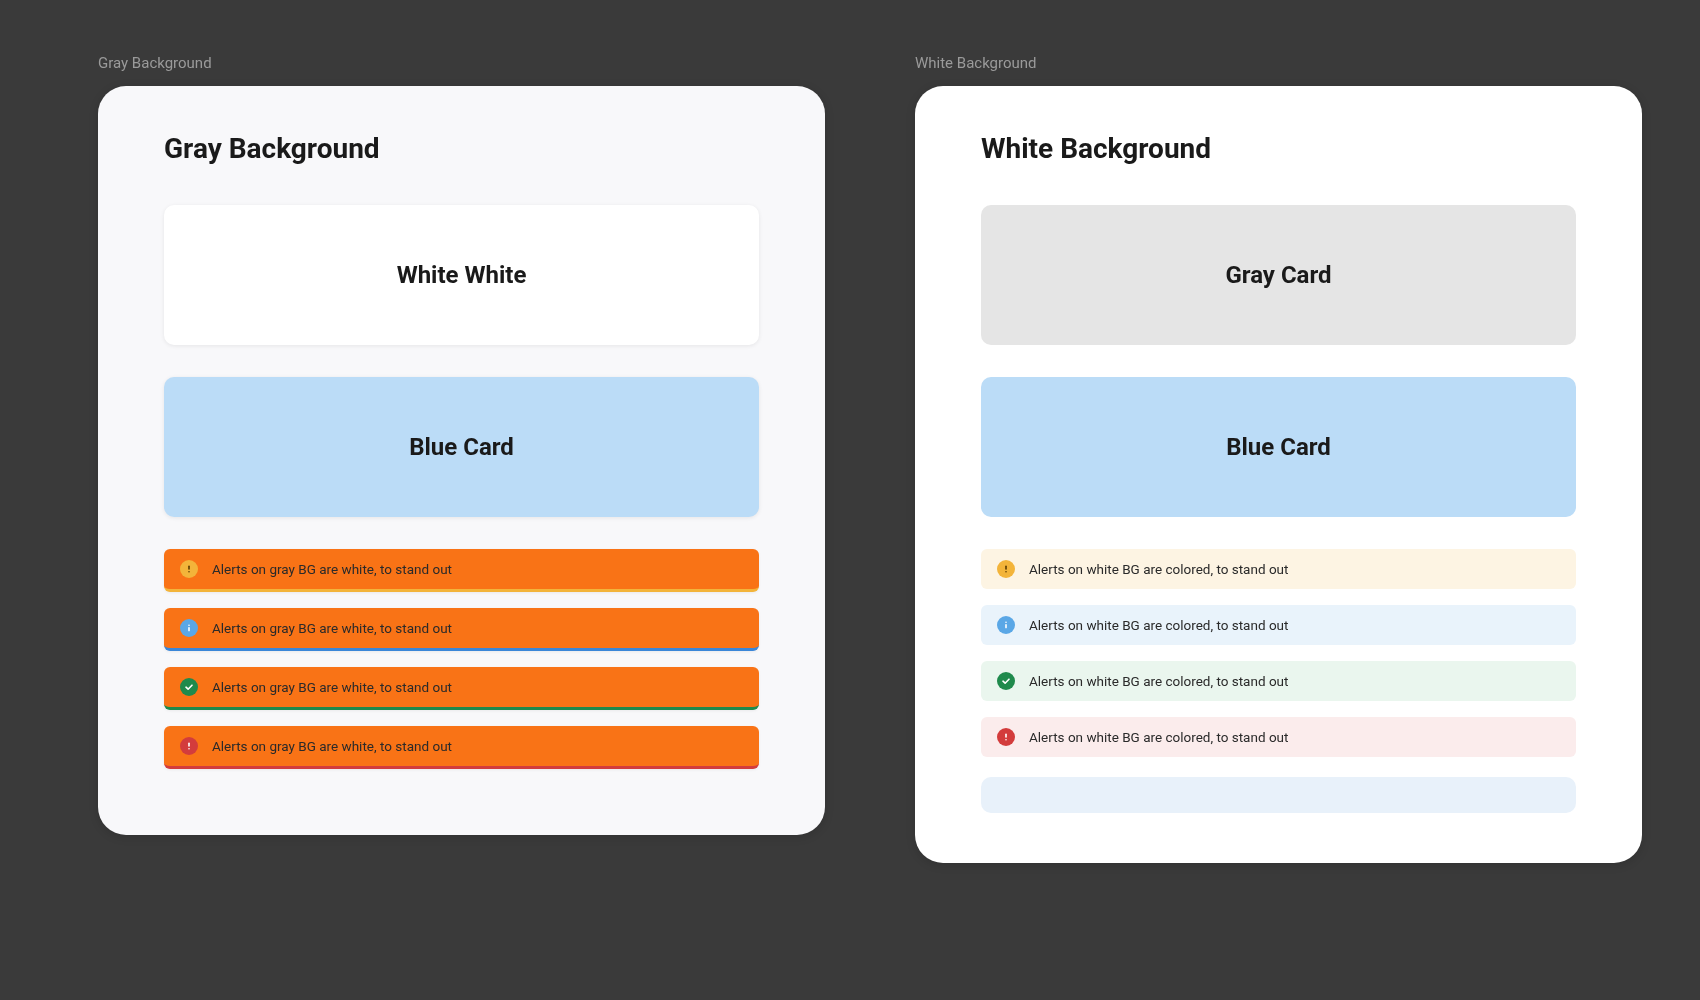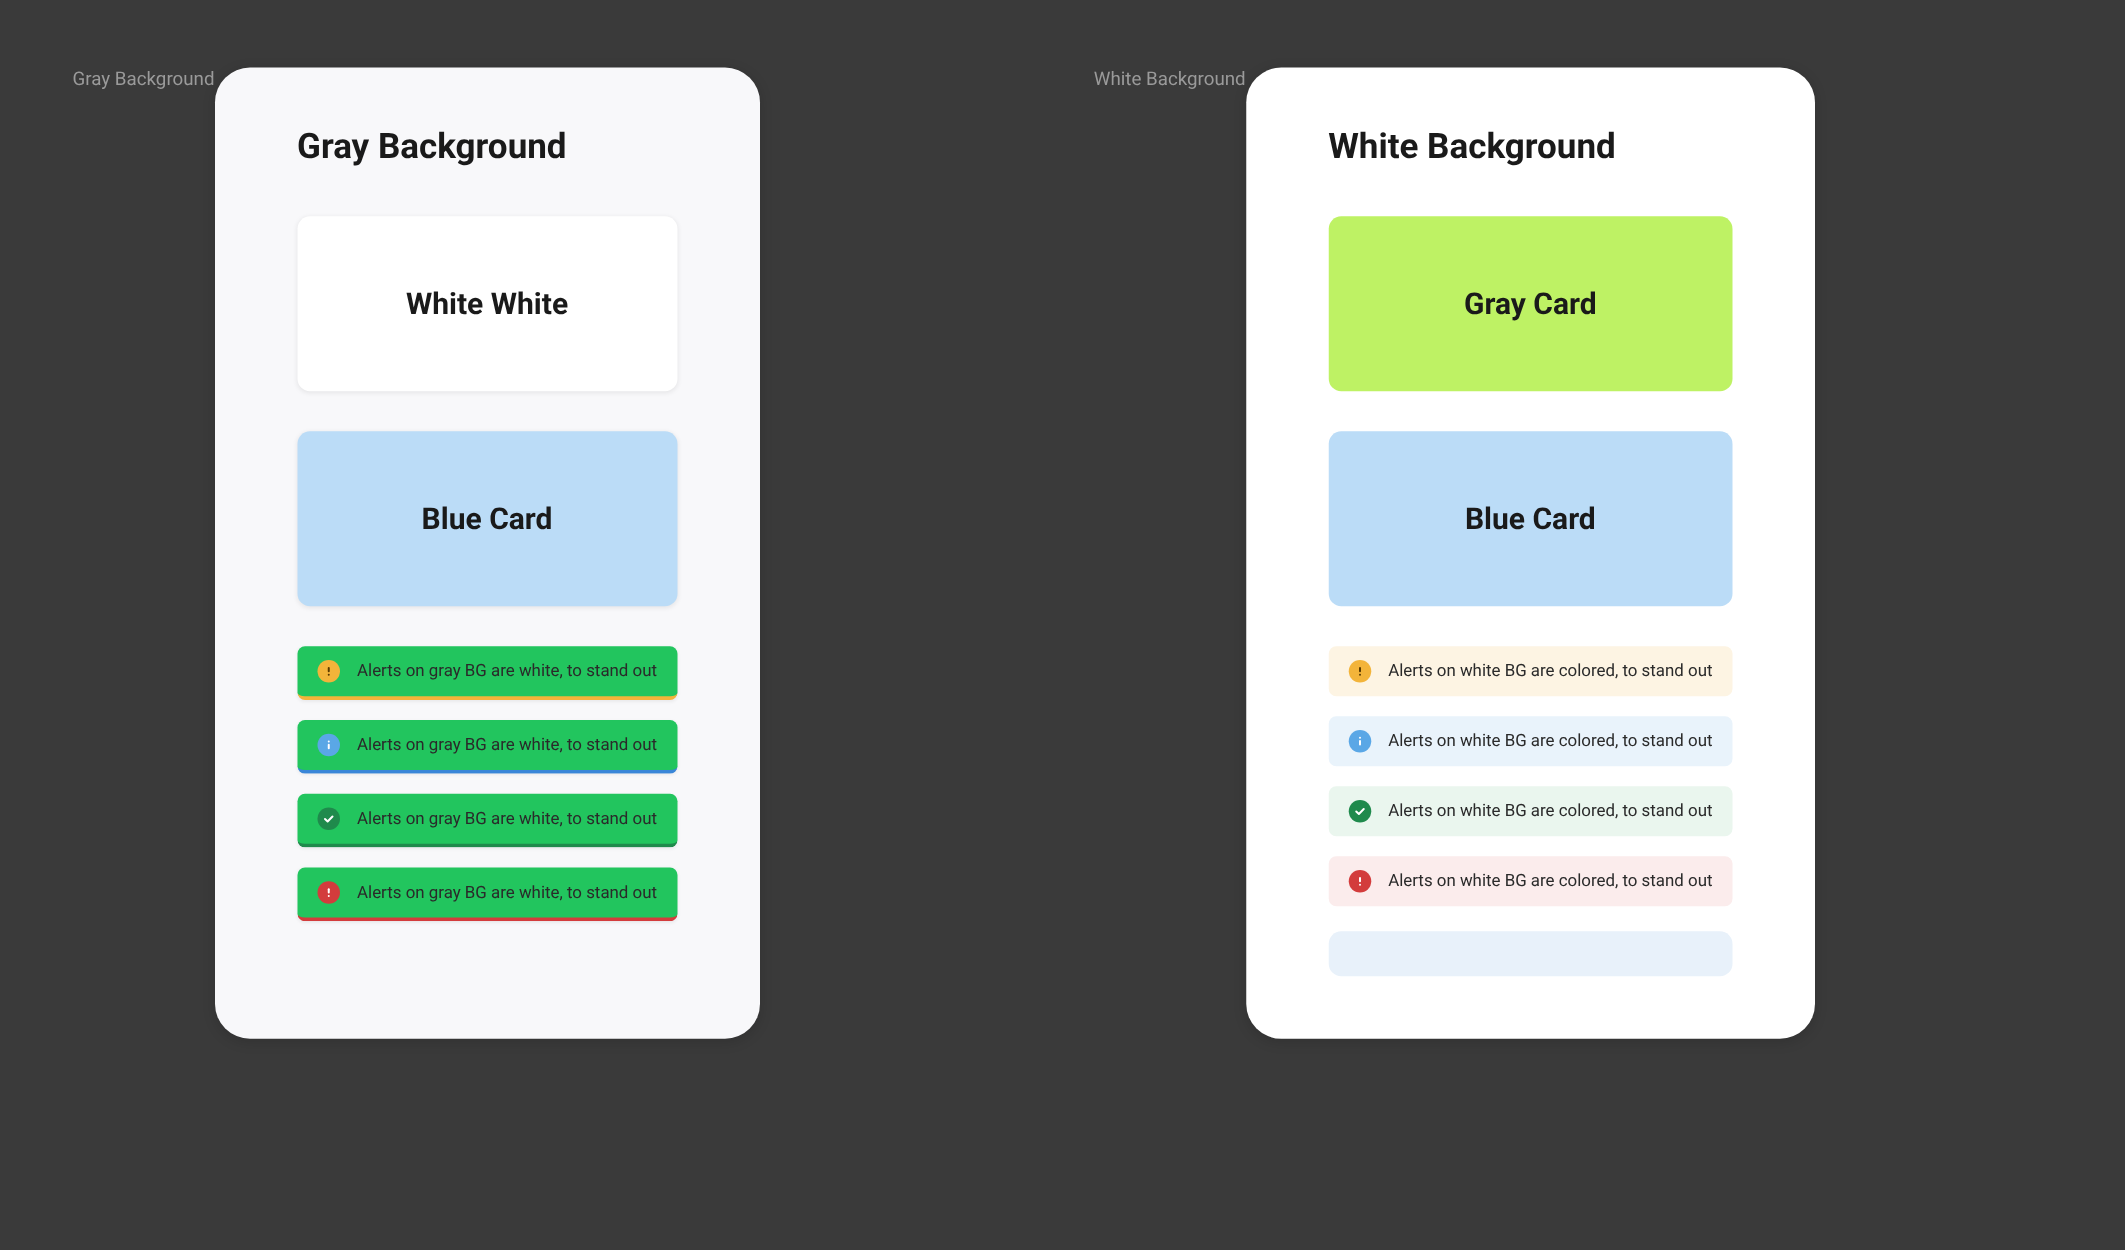--- a/index.html
+++ b/index.html
@@ -12,21 +12,22 @@
     overflow: hidden;
   }
   .stage {
     display: flex;
     gap: 50px;
     padding: 54px 58px 0 58px;
   }
   .col {
     flex: 1;
     display: flex;
-    flex-direction: row;
+    flex-direction: column;
+    margin-left: 40px;
   }
   .col-label {
     color: #9a9a9a;
     font-size: 15px;
     margin-bottom: 14px;
     font-weight: 400;
   }
   .panel {
     border-radius: 28px;
     padding: 46px 66px 50px 66px;
@@ -49,42 +50,42 @@
   .card-title {
     font-size: 24px;
     font-weight: 700;
     color: #1a1a1a;
   }
   .card-white {
     background: #ffffff;
     box-shadow: 0 1px 4px rgba(0,0,0,0.08);
   }
   .card-gray {
-    background: #bef264;
+    background: #e5e5e5;
   }
   .card-blue {
     background: #bbdcf7;
     box-shadow: 0 1px 4px rgba(0,0,0,0.08);
   }
   .card-blue-flat {
     background: #bbdcf7;
   }
   .alerts { margin-top: 18px; }
   .alert {
     display: flex;
     align-items: center;
     gap: 14px;
     padding: 11px 16px;
     border-radius: 6px;
     font-size: 13.5px;
     color: #2a2a2a;
     margin-bottom: 16px;
   }
   
-  .alert-white-body { background: #22c55e; box-shadow: 0 1px 3px rgba(0,0,0,0.06); border-bottom-width: 3px; border-bottom-style: solid; }
+  .alert-white-body { background: #f97316; box-shadow: 0 1px 3px rgba(0,0,0,0.06); border-bottom-width: 3px; border-bottom-style: solid; }
   .alert-white-body.warn    { border-bottom-color: #f3b43a; }
   .alert-white-body.info    { border-bottom-color: #3a86d8; }
   .alert-white-body.success { border-bottom-color: #1f8a4c; }
   .alert-white-body.error   { border-bottom-color: #d33c3c; }
   
   .alert-tint.warn    { background: #fdf4e3; }
   .alert-tint.info    { background: #e9f3fb; }
   .alert-tint.success { background: #eaf6ee; }
   .alert-tint.error   { background: #fbecec; }
   .icon {

